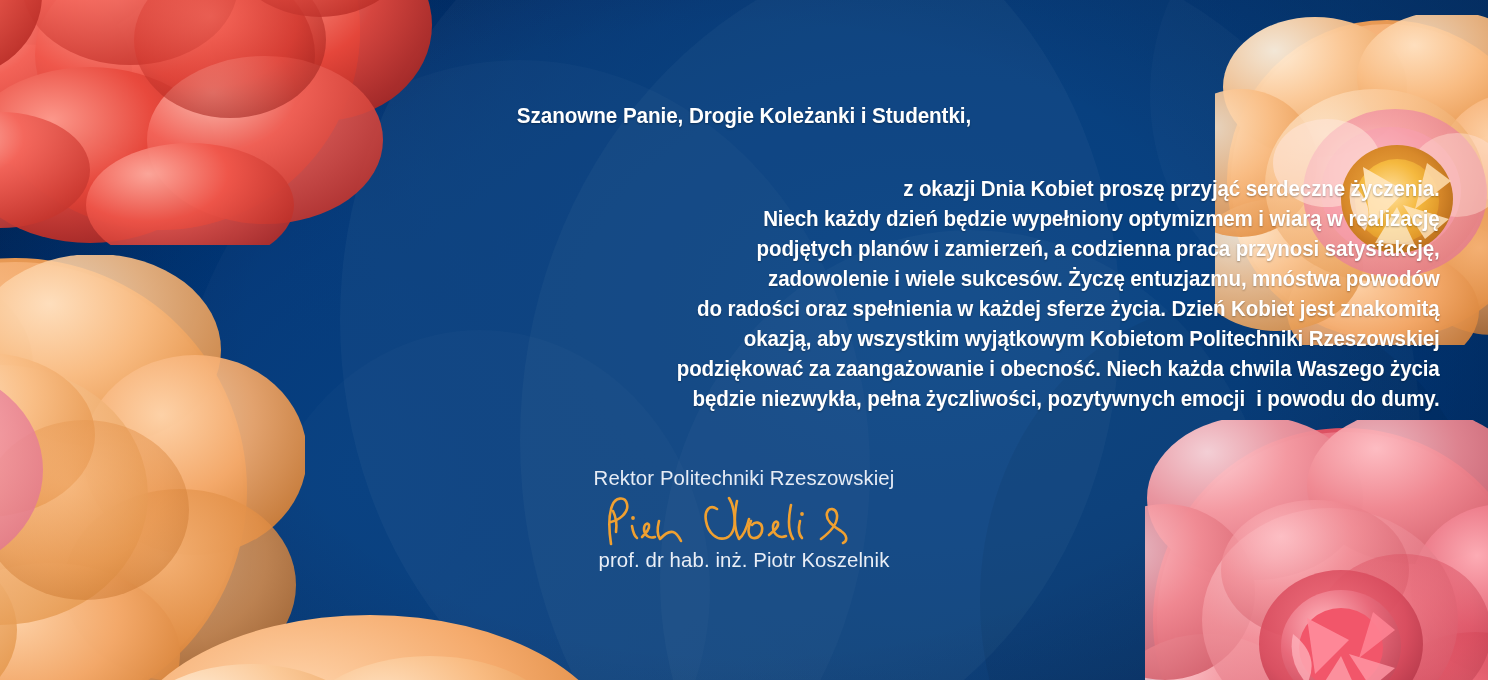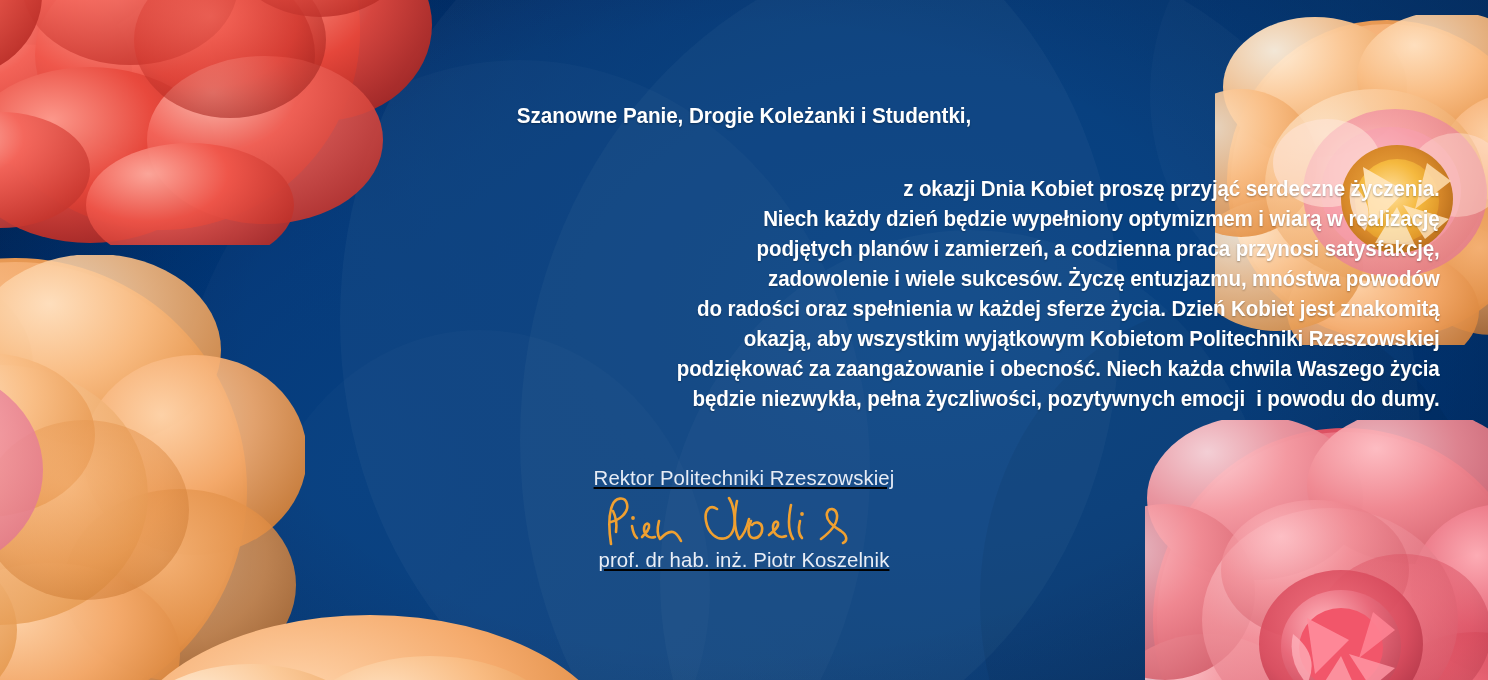--- a/index.html
+++ b/index.html
@@ -40,21 +40,21 @@
     font-family:"Liberation Sans","DejaVu Sans",sans-serif;
     transform:scaleX(.94);transform-origin:center;
     text-shadow:0 1px 2px rgba(0,0,0,.35);}
 
   .body-block{position:absolute;left:0;right:0;top:174px;text-align:right;}
   .body-line{color:#ffffff;font-size:22px;font-weight:bold;line-height:30px;
     letter-spacing:-.15px;white-space:pre;
     transform:scaleX(.935);transform-origin:center;
     text-shadow:0 1px 2px rgba(0,0,0,.32);}
 
-  .sig-block{position:absolute;left:0;right:0;top:466px;text-align:center;text-decoration:underline;}
+  .sig-block{position:absolute;left:0;right:0;top:466px;text-align:center;}
   .sig-role{color:#e6ecf5;font-size:21px;font-weight:400;letter-spacing:.1px;
     transform:scaleX(.97);transform-origin:center;}
   .sig-mark{height:60px;margin-top:2px;display:flex;justify-content:center;align-items:center;}
   .sig-name{color:#e9eef6;font-size:21px;font-weight:400;letter-spacing:.1px;
     margin-top:-4px;transform:scaleX(.97);transform-origin:center;}
 </style>
 </head>
 <body>
 
 <div id="card">

